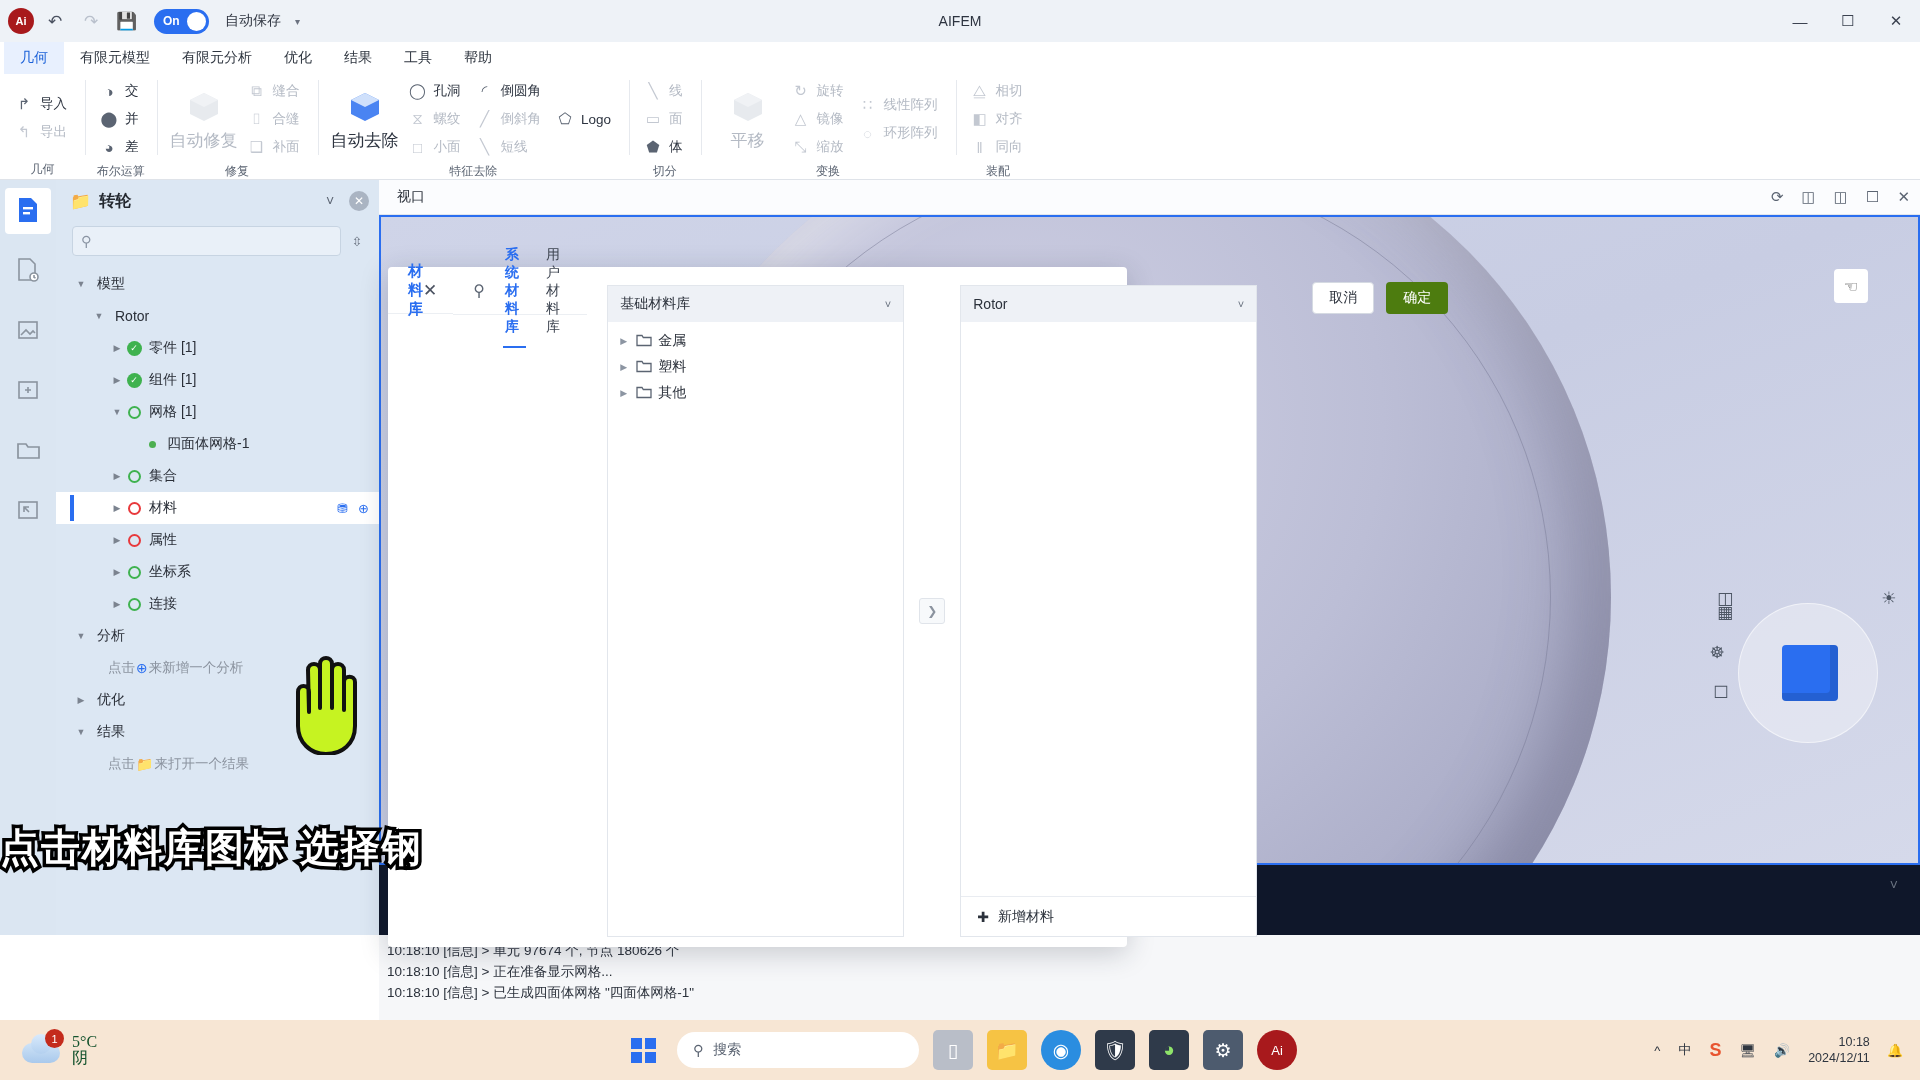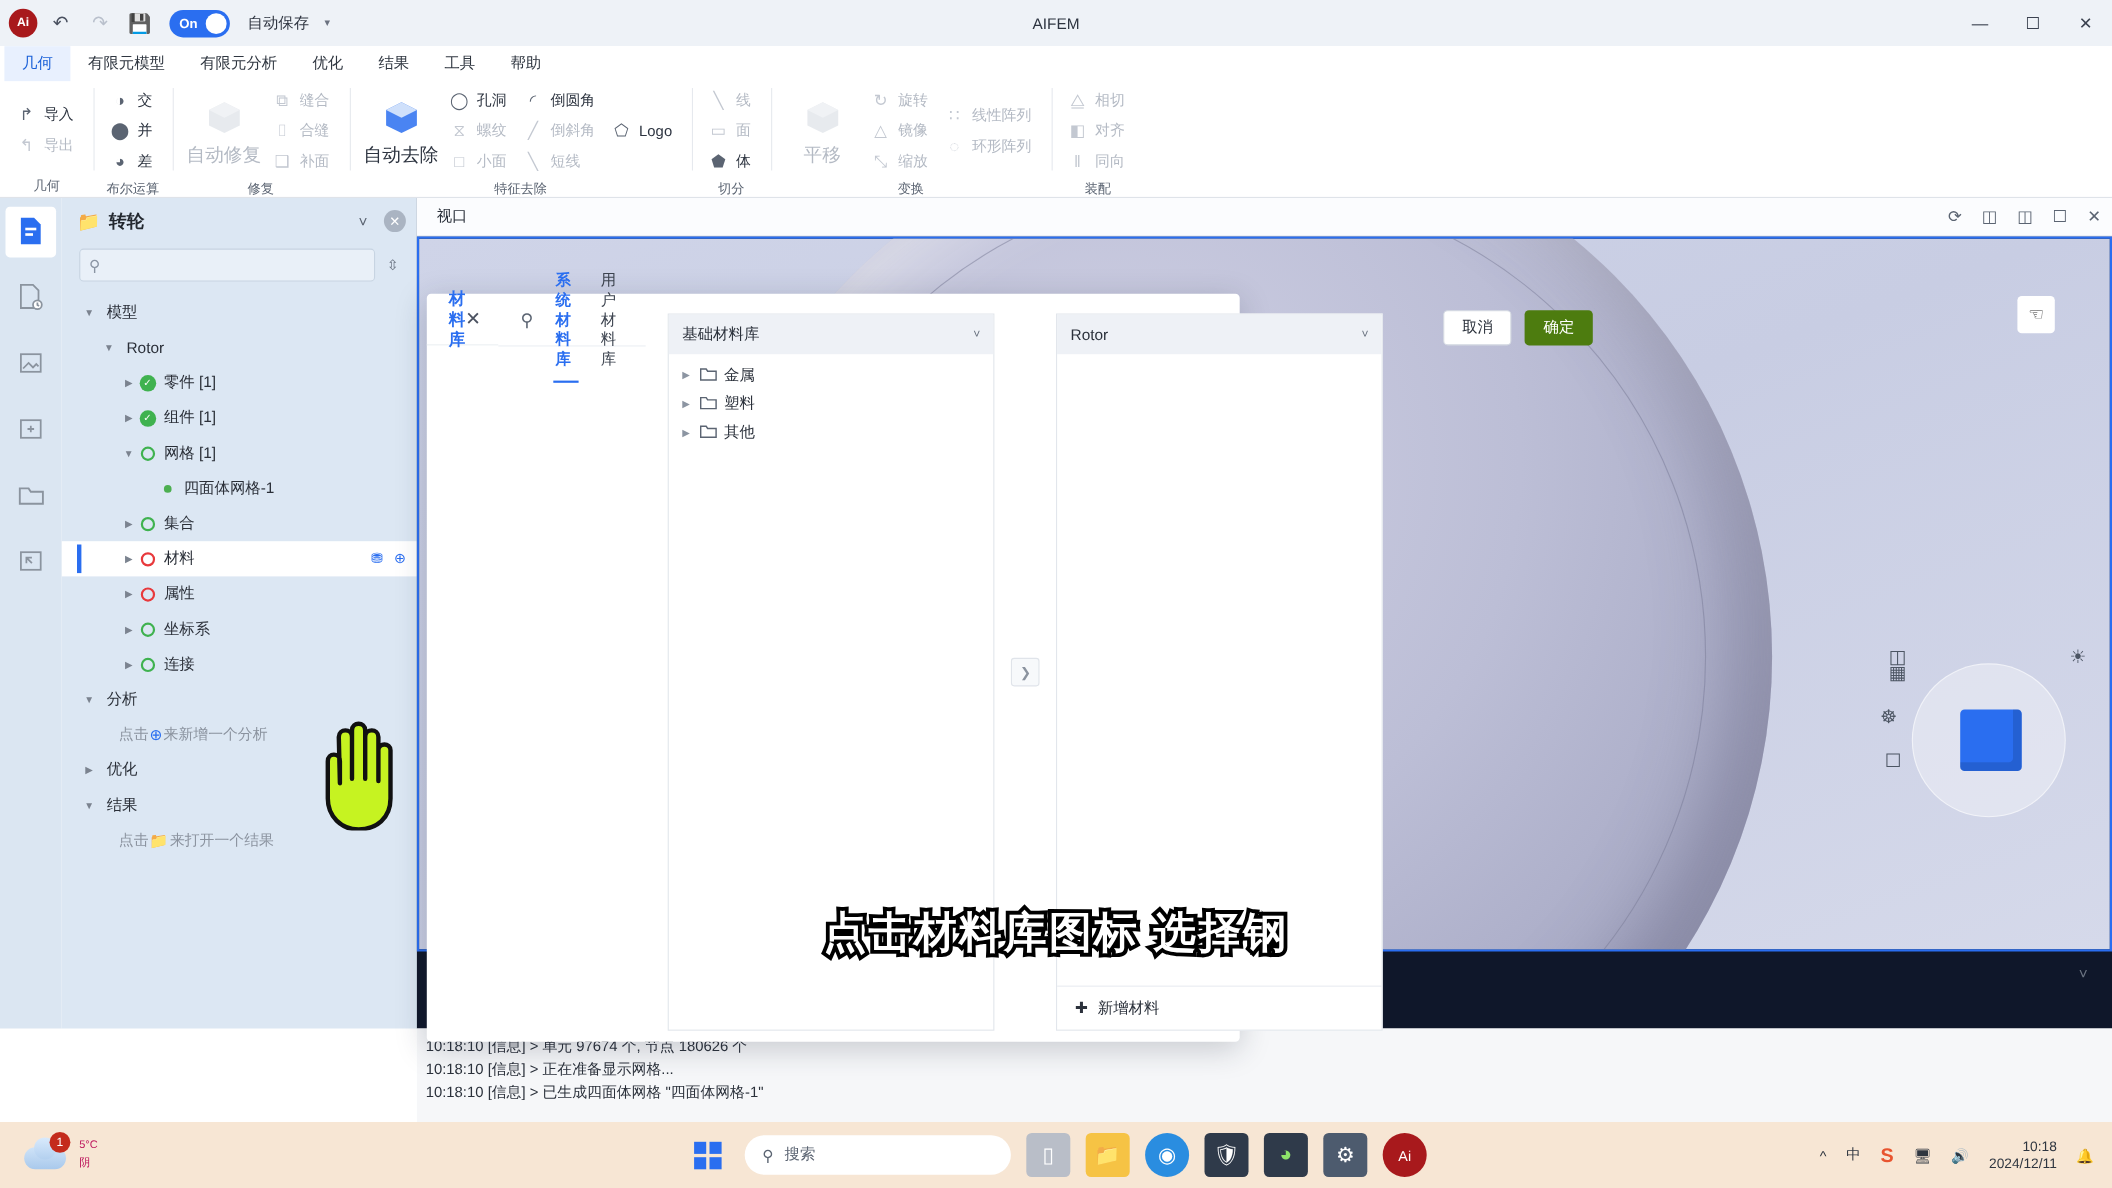--- a/index.html
+++ b/index.html
@@ -277,21 +277,21 @@
   .btn.ghost { background: #fff; border: 1px solid #d5dae2; color: #2b313b; }
   .btn.primary { background: #4d7c0f; color: #fff; }
 
   
   .hand {
     position: absolute; left: 288px; top: 630px; width: 72px; height: 125px; z-index: 60;
     pointer-events: none;
   }
   
   .subtitle {
-    position: absolute; left: 0; right: 0; bottom: 205px; text-align: center; z-index: 70;
+    position: absolute; left: 0; right: 0; bottom: 205px; z-index: 70;
     font-size: 39px; font-weight: bold; color: #fff;
     -webkit-text-stroke: 7px #000; paint-order: stroke fill;
     letter-spacing: 2px; pointer-events: none;
   }
 
   
   .taskbar {
     position: absolute; left: 0; bottom: 0; width: 1920px; height: 60px;
     background: #f7e6d4; display: flex; align-items: center;
   }
@@ -302,21 +302,21 @@
     background: linear-gradient(#cfe3f7,#a9c9ec);
   }
   .cloud::before {
     content:""; position:absolute; left:9px; top:-9px; width:20px; height:20px;
     border-radius:50%; background: linear-gradient(#d9eafc,#b3d0ef);
   }
   .badge {
     position: absolute; right: -2px; top: -4px; width: 19px; height: 19px; border-radius: 50%;
     background: #c42b1c; color: #fff; font-size: 11px; display: flex; align-items: center; justify-content: center;
   }
-  .wtext { font-size: 10px; color: #be185d; line-height: 16px; }
+  .wtext { font-size: 16px; color: #14532d; line-height: 16px; font-family: Liberation Serif, serif; }
   .tb-center { position: absolute; left: 0; right: 0; display: flex; justify-content: center;
                align-items: center; gap: 14px; }
   .winlogo { display: grid; grid-template-columns: 11px 11px; grid-template-rows: 11px 11px; gap: 3px; }
   .winlogo i { background: #2a6ef0; display: block; }
   .tbsearch {
     width: 242px; height: 36px; border-radius: 18px; background: #fff;
     display: flex; align-items: center; gap: 10px; padding: 0 16px; color: #5b6472; font-size: 14px;
   }
   .tbapp {
     width: 40px; height: 40px; border-radius: 5px; display: flex; align-items: center;

